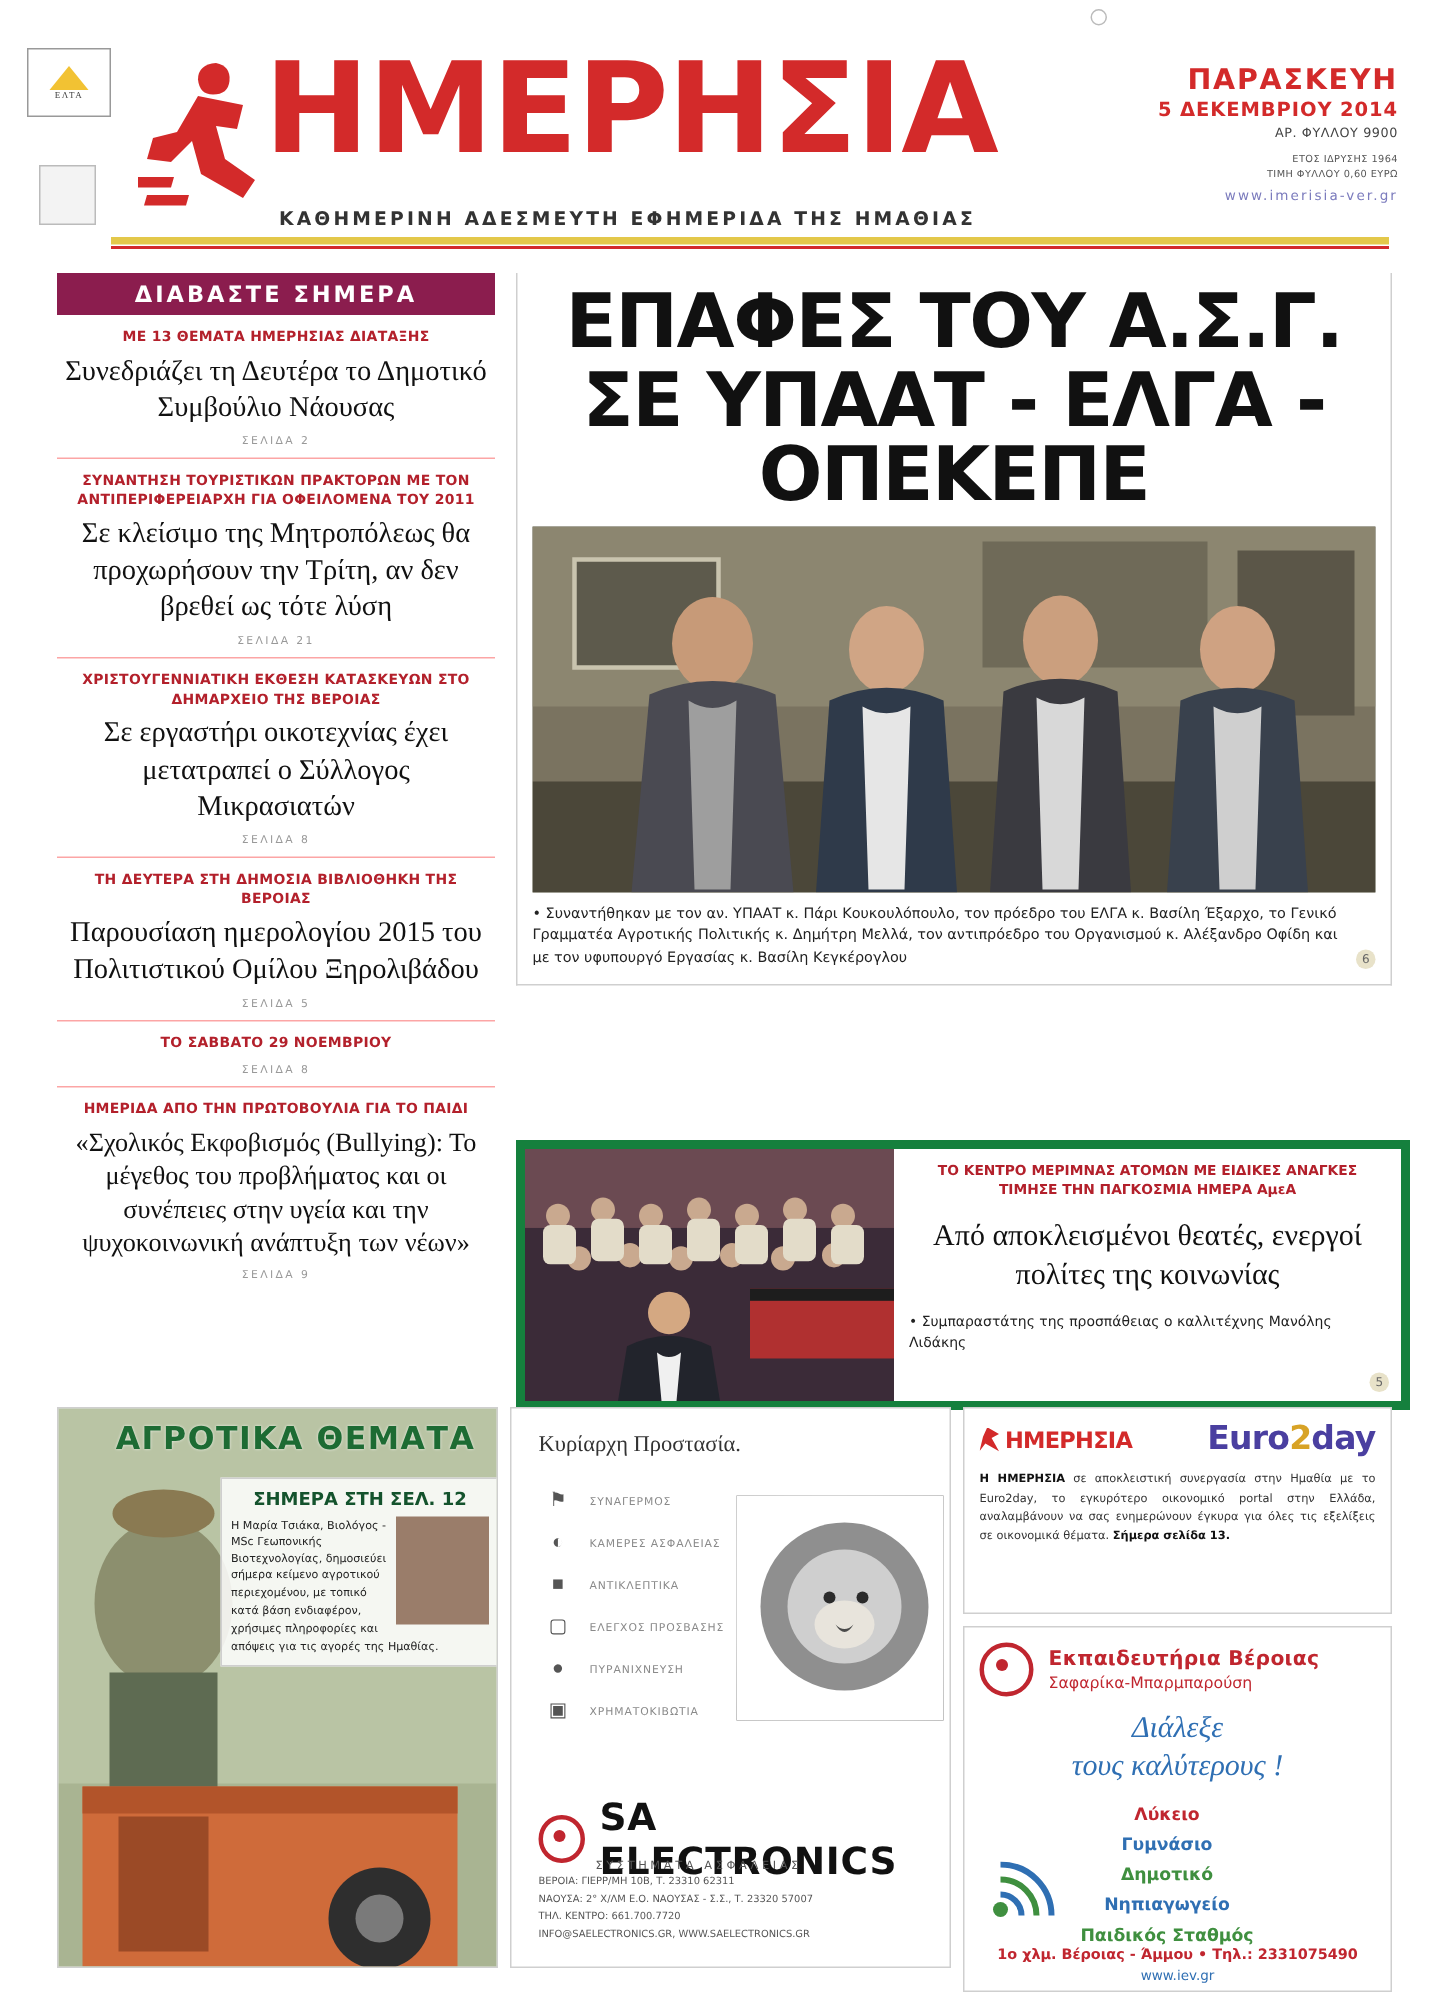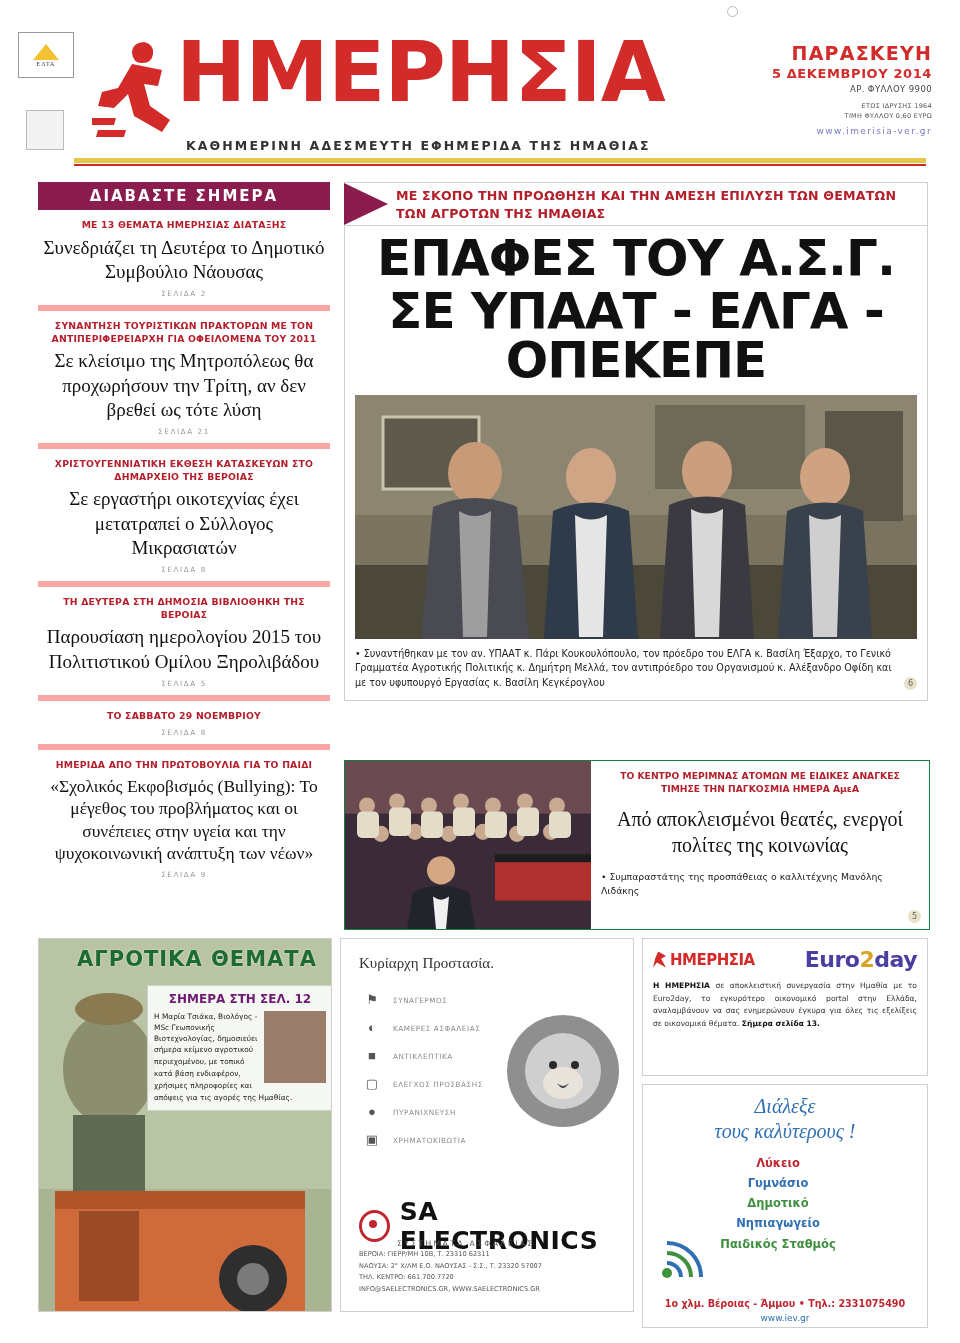--- a/index.html
+++ b/index.html
@@ -22,52 +22,52 @@
   .meta-small{font-size:6.5px;color:#555;margin-top:8px;letter-spacing:0.3px;}
   .meta-small2{font-size:6.5px;color:#555;margin-top:2px;letter-spacing:0.3px;}
   .web{font-size:9px;color:#7b7bbd;margin-top:6px;letter-spacing:1.4px;}
   .rulebar{position:absolute;left:74px;top:158px;width:852px;height:5px;background:#e3c84a;}
   .rulebar2{position:absolute;left:74px;top:164px;width:852px;height:2px;background:#d32a2a;}
   .cornermark{position:absolute;right:222px;top:6px;width:9px;height:9px;border:1px solid #bbb;border-radius:50%;}
 
   
   .leftcol{position:absolute;left:38px;top:182px;width:292px;}
   .diavaste{width:292px;height:28px;background:#8b1d4e;color:#fff;font-family:"DejaVu Sans",sans-serif;font-weight:bold;font-size:15px;letter-spacing:2px;display:flex;align-items:center;justify-content:center;}
-  .brief{padding:9px 4px 7px 4px;text-align:center;border-bottom:6px solid #fca5a5;}
+  .brief{padding:9px 4px 7px 4px;text-align:center;border-bottom:1px solid #fca5a5;}
   .brief:last-child{border-bottom:none;}
   .kicker{font-family:"DejaVu Sans",sans-serif;font-weight:bold;font-size:9.3px;color:#b3202b;letter-spacing:0.2px;line-height:1.35;margin-bottom:4px;}
   .btitle{font-family:"Liberation Serif",serif;font-size:19px;line-height:1.28;color:#111;}
   .btitle.sm{font-size:17.5px;}
   .pageref{font-family:"DejaVu Sans",sans-serif;font-size:7.2px;color:#999;letter-spacing:1.6px;margin-top:5px;}
 
   
   .main{position:absolute;left:344px;top:182px;width:584px;}
   .flagline{position:relative;height:42px;border:1px solid #cfcfcf;border-left:none;background:#fff;}
   .flagarrow{position:absolute;left:0;top:0;width:0;height:0;border-top:21px solid transparent;border-bottom:21px solid transparent;border-left:44px solid #8b1d4e;}
   .flagtext{position:absolute;left:52px;top:4px;right:6px;font-family:"DejaVu Sans",sans-serif;font-weight:bold;font-size:12.6px;color:#b3202b;line-height:1.45;letter-spacing:0.2px;}
   .mainbox{border:1px solid #cfcfcf;border-top:none;padding:8px 10px 10px 10px;}
   .headline{font-family:"DejaVu Sans",sans-serif;font-weight:bold;font-size:50px;line-height:0.98;letter-spacing:-1px;color:#111;text-align:center;}
   .headline .l2{display:block;margin-top:4px;}
   .photo-main{margin-top:10px;height:244px;position:relative;overflow:hidden;background:#6a6a58;}
   .caption{margin-top:8px;font-family:"DejaVu Sans",sans-serif;font-size:9.6px;line-height:1.5;color:#222;position:relative;padding-right:16px;}
   .pagedot{position:absolute;right:0;bottom:0;width:13px;height:13px;border-radius:50%;background:#e8e2c9;color:#666;font-family:"DejaVu Sans",sans-serif;font-size:8px;display:flex;align-items:center;justify-content:center;}
 
   
-  .second{position:absolute;left:344px;top:760px;width:584px;height:168px;border:1px solid #15803d;display:flex;}
+  .second{position:absolute;left:344px;top:760px;width:584px;height:168px;border:6px solid #15803d;display:flex;}
   .second-photo{width:246px;height:100%;background:#3a2a3a;position:relative;overflow:hidden;}
   .second-text{flex:1;padding:8px 10px;position:relative;}
   .second-kicker{font-family:"DejaVu Sans",sans-serif;font-weight:bold;font-size:9.2px;color:#b3202b;text-align:center;line-height:1.45;}
   .second-title{font-family:"Liberation Serif",serif;font-size:20px;line-height:1.3;text-align:center;margin-top:10px;color:#111;}
   .second-sub{font-family:"DejaVu Sans",sans-serif;font-size:9.3px;line-height:1.5;margin-top:12px;color:#222;}
 
   
   .agro{position:absolute;left:38px;top:938px;width:292px;height:372px;border:1px solid #cfcfcf;overflow:hidden;background:#cfd8c0;}
   .agro-title{position:absolute;left:0;top:8px;width:316px;text-align:center;font-family:"DejaVu Sans",sans-serif;font-weight:bold;font-size:21px;letter-spacing:1px;color:#1d6b33;text-shadow:0 0 2px rgba(255,255,255,.8);}
   .agro-box{position:absolute;left:108px;top:46px;width:172px;background:rgba(255,255,255,.86);border:1px solid #cfcfcf;padding:6px;}
-  .agro-h{font-family:"DejaVu Sans",sans-serif;font-weight:bold;font-size:12px;text-align:center;color:#701a75;}
+  .agro-h{font-family:"DejaVu Sans",sans-serif;font-weight:bold;font-size:12px;text-align:center;color:#14532d;}
   .agro-byline{font-family:"DejaVu Sans",sans-serif;font-size:7.4px;color:#222;line-height:1.5;margin-top:5px;}
   .agro-portrait{float:right;width:62px;height:72px;margin:0 0 3px 5px;background:#9a7d6a;}
   .agro-body{font-family:"DejaVu Sans",sans-serif;font-size:7.4px;line-height:1.6;color:#222;}
 
   .saelec{position:absolute;left:340px;top:938px;width:292px;height:372px;border:1px solid #cfcfcf;background:#fff;overflow:hidden;}
   .sa-h{font-family:"Liberation Serif",serif;font-size:15px;color:#333;margin:16px 0 0 18px;}
   .sa-list{margin:14px 0 0 20px;}
   .sa-row{display:flex;align-items:center;height:28px;}
   .sa-ico{width:22px;height:20px;display:flex;align-items:center;justify-content:center;color:#555;font-size:13px;}
   .sa-lbl{font-family:"DejaVu Sans",sans-serif;font-size:7.2px;color:#8a8a8a;letter-spacing:0.6px;margin-left:10px;}
@@ -179,24 +179,20 @@
     </div>
 
     <div class="brief">
       <div class="kicker">ΗΜΕΡΙΔΑ ΑΠΟ ΤΗΝ ΠΡΩΤΟΒΟΥΛΙΑ ΓΙΑ ΤΟ ΠΑΙΔΙ</div>
       <div class="btitle sm">«Σχολικός Εκφοβισμός (Bullying): Το μέγεθος του προβλήματος και οι συνέπειες στην υγεία και την ψυχοκοινωνική ανάπτυξη των νέων»</div>
       <div class="pageref">ΣΕΛΙΔΑ 9</div>
     </div>
   </div>
 
   <div class="main">
-    <div class="flagline">
-      <div class="flagarrow"></div>
-      <div class="flagtext">ΜΕ ΣΚΟΠΟ ΤΗΝ ΠΡΟΩΘΗΣΗ ΚΑΙ ΤΗΝ ΑΜΕΣΗ ΕΠΙΛΥΣΗ ΤΩΝ ΘΕΜΑΤΩΝ ΤΩΝ ΑΓΡΟΤΩΝ ΤΗΣ ΗΜΑΘΙΑΣ</div>
-    </div>
     <div class="mainbox">
       <div class="headline">
         <span>ΕΠΑΦΕΣ ΤΟΥ Α.Σ.Γ.</span>
         <span class="l2">ΣΕ ΥΠΑΑΤ - ΕΛΓΑ - ΟΠΕΚΕΠΕ</span>
       </div>
 
       <div class="photo-main">
         <svg width="100%" height="100%" viewBox="0 0 562 244" preserveAspectRatio="none">
           <rect width="562" height="244" fill="#7a7360"></rect>
           <rect x="0" y="0" width="562" height="120" fill="#8c8670"></rect>
@@ -370,20 +366,27 @@
         <div class="euro-logo"><span>Euro</span><span class="two">2</span><span>day</span></div>
       </div>
       <div class="euro-text">
         <b>Η ΗΜΕΡΗΣΙΑ</b>
         <span>σε αποκλειστική συνεργασία στην Ημαθία με το Euro2day, το εγκυρότερο οικονομικό portal στην Ελλάδα, αναλαμβάνουν να σας ενημερώνουν έγκυρα για όλες τις εξελίξεις σε οικονομικά θέματα.</span>
         <b>Σήμερα σελίδα 13.</b>
       </div>
     </div>
 
     <div class="schoolad">
+      <div class="sch-top">
+        <div class="sch-mark"></div>
+        <div class="sch-names">
+          <div class="sch-n1">Εκπαιδευτήρια Βέροιας</div>
+          <div class="sch-n2">Σαφαρίκα-Μπαρμπαρούση</div>
+        </div>
+      </div>
       <div class="sch-slogan1">Διάλεξε</div>
       <div class="sch-slogan2">τους καλύτερους !</div>
       <div class="sch-levels">
         <div class="sch-lv">Λύκειο</div>
         <div class="sch-lv blue">Γυμνάσιο</div>
         <div class="sch-lv green">Δημοτικό</div>
         <div class="sch-lv blue">Νηπιαγωγείο</div>
         <div class="sch-lv green">Παιδικός Σταθμός</div>
       </div>
       <svg class="sch-wifi" viewBox="0 0 52 40">

